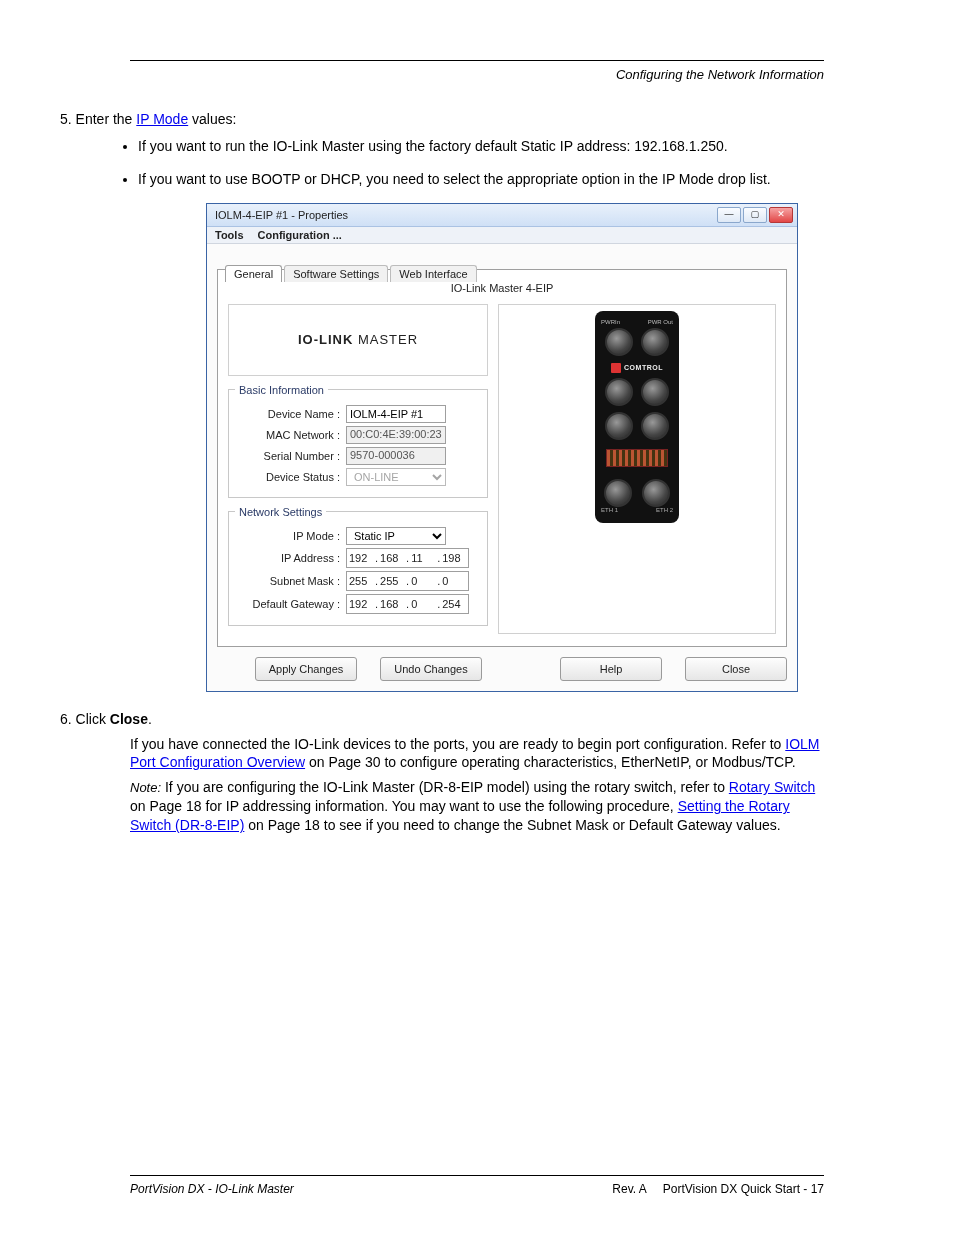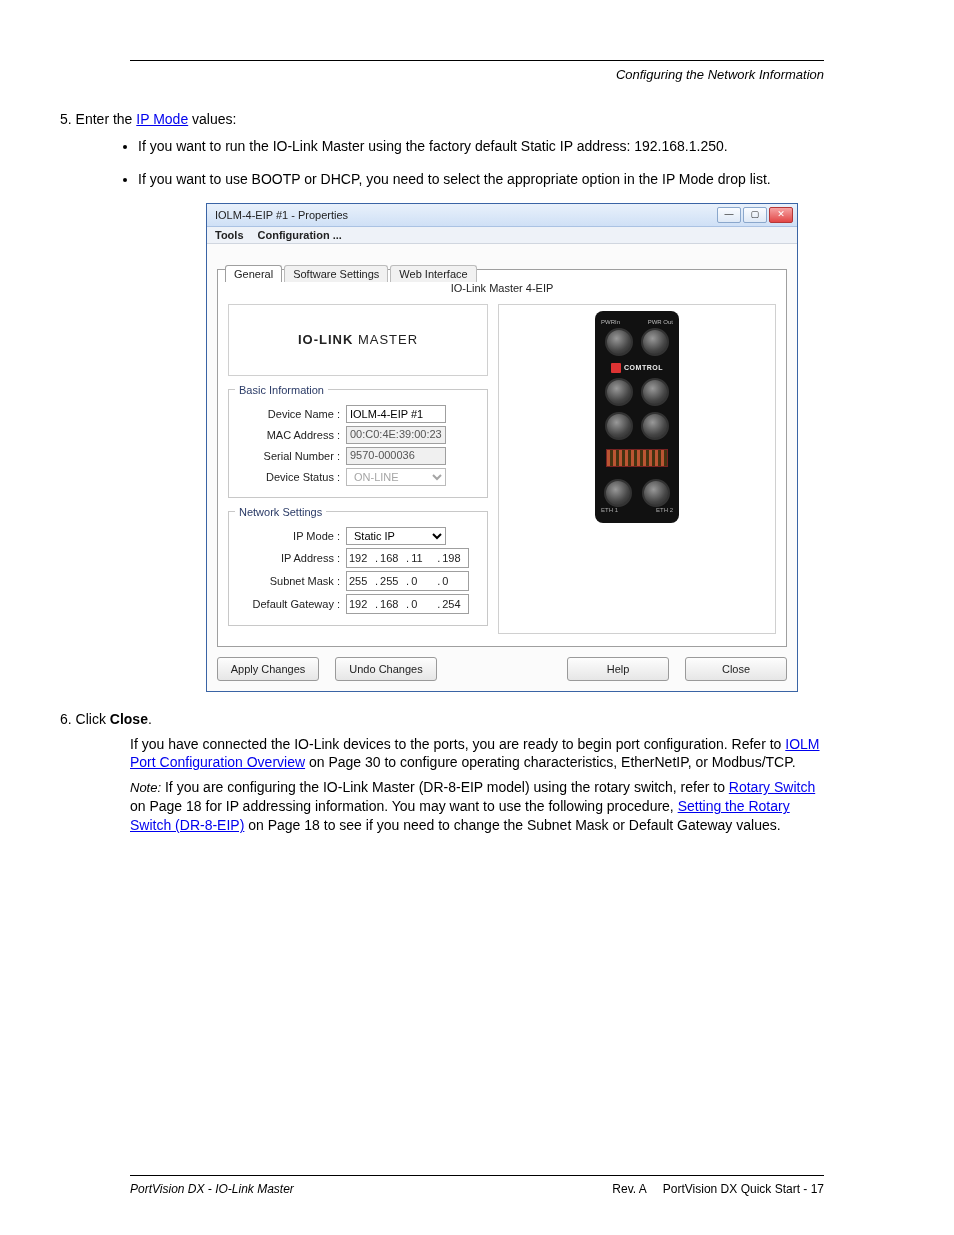--- a/index.html
+++ b/index.html
@@ -185,21 +185,22 @@
     font-size: 11px;
   }
   .ip-field span.dot { padding: 0 2px; font-size: 11px; }
   .button-row {
     display: flex;
     justify-content: space-between;
     margin-top: 10px;
   }
   .button-row .left-btns, .button-row .right-btns {
     display: flex;
-    gap: 16px;
+    gap: 23px;
+    margin-left: 38px;
   }
   .btn {
     min-width: 80px;
     height: 22px;
     font-size: 11px;
     border: 1px solid #9a9a9a;
     background: linear-gradient(#fdfdfd,#e6e6e6);
     border-radius: 3px;
     display: flex;
     align-items: center;
@@ -302,21 +303,21 @@
               <div class="brand"><b>IO-LINK</b><span> MASTER</span></div>
             </div>
 
             <fieldset class="group">
               <legend>Basic Information</legend>
               <div class="row">
                 <label>Device Name :</label>
                 <input type="text" style="width: 100px;" value="IOLM-4-EIP #1">
               </div>
               <div class="row">
-                <label>MAC Address :</label>
+                <label>MAC Network :</label>
                 <div class="ro">00:C0:4E:39:00:23</div>
               </div>
               <div class="row">
                 <label>Serial Number :</label>
                 <div class="ro">9570-000036</div>
               </div>
               <div class="row">
                 <label>Device Status :</label>
                 <select disabled="">
                   <option>ON-LINE</option>

